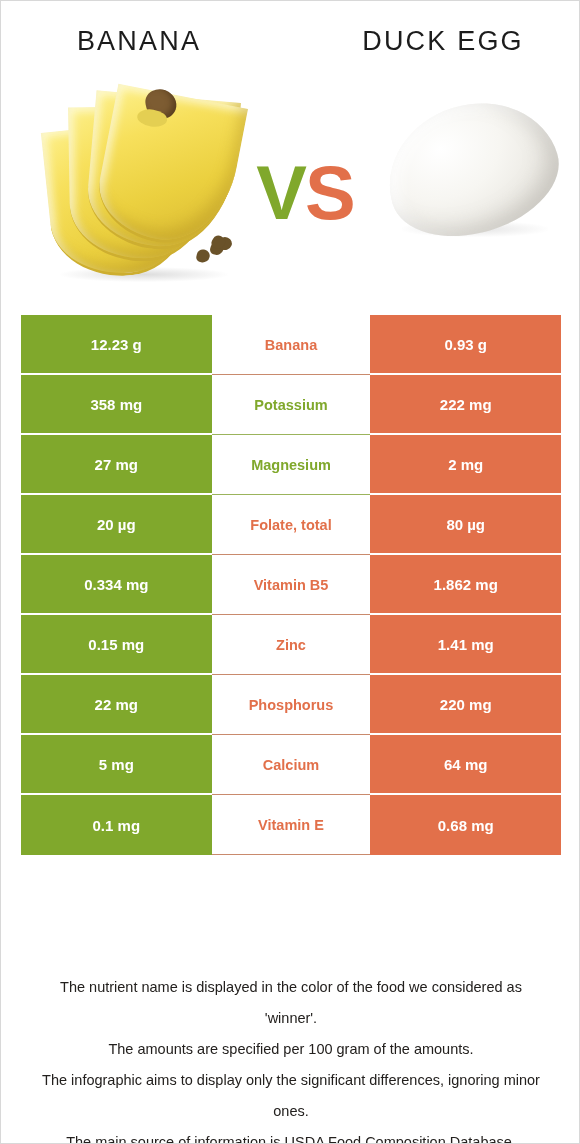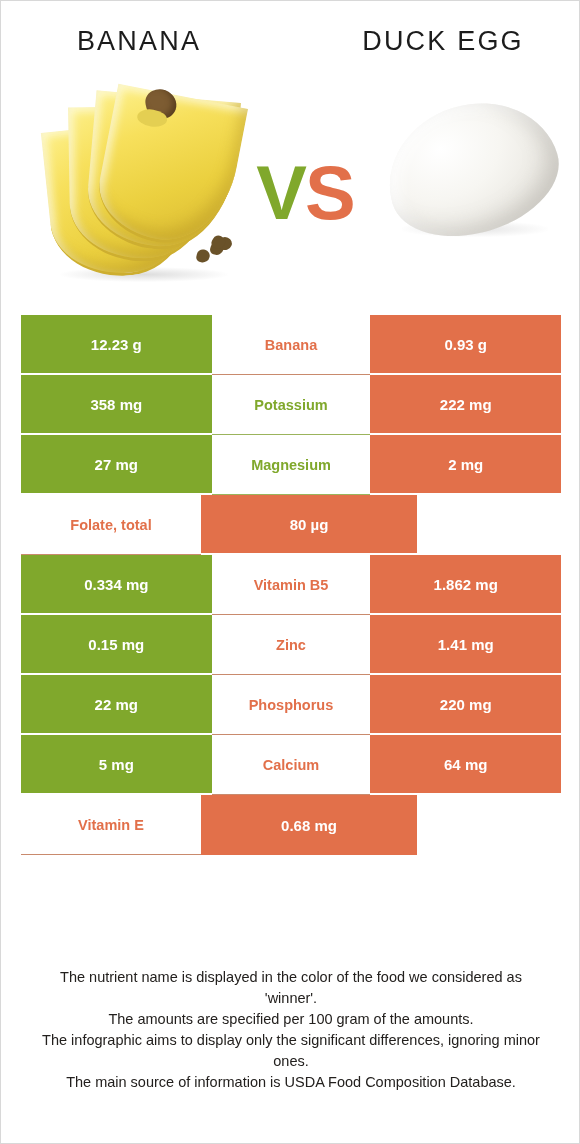--- a/index.html
+++ b/index.html
@@ -218,21 +218,21 @@
     position: absolute;
     left: 20px;
     top: 966px;
     width: 540px;
     text-align: center;
     font-family: "Liberation Sans", sans-serif;
     font-size: 14.5px;
     line-height: 21px;
     color: #23201e;
   }
-  .footnote p { margin: 0; }
+  .footnote p { margin: 10px; }
 </style>
 </head>
 <body>
 
 <div class="page">
 
   <div class="titles">
     <div class="title-cell left">
       <span class="food-title">Banana</span>
     </div>
@@ -273,20 +273,21 @@
         <div class="cell left-val">358 mg</div>
         <div class="cell label win-green">Potassium</div>
         <div class="cell right-val">222 mg</div>
       </div>
       <div class="row">
         <div class="cell left-val">27 mg</div>
         <div class="cell label win-green">Magnesium</div>
         <div class="cell right-val">2 mg</div>
       </div>
       <div class="row">
+        <div class="cell left-val">20 µg</div>
         <div class="cell label win-orange">Folate, total</div>
         <div class="cell right-val">80 µg</div>
       </div>
       <div class="row">
         <div class="cell left-val">0.334 mg</div>
         <div class="cell label win-orange">Vitamin B5</div>
         <div class="cell right-val">1.862 mg</div>
       </div>
       <div class="row">
         <div class="cell left-val">0.15 mg</div>
@@ -297,20 +298,21 @@
         <div class="cell left-val">22 mg</div>
         <div class="cell label win-orange">Phosphorus</div>
         <div class="cell right-val">220 mg</div>
       </div>
       <div class="row">
         <div class="cell left-val">5 mg</div>
         <div class="cell label win-orange">Calcium</div>
         <div class="cell right-val">64 mg</div>
       </div>
       <div class="row">
+        <div class="cell left-val">0.1 mg</div>
         <div class="cell label win-orange">Vitamin E</div>
         <div class="cell right-val">0.68 mg</div>
       </div>
     </div>
 
   <div class="footnote">
     <p>The nutrient name is displayed in the color of the food we considered as</p>
     <p>'winner'.</p>
     <p>The amounts are specified per 100 gram of the amounts.</p>
     <p>The infographic aims to display only the significant differences, ignoring minor</p>

